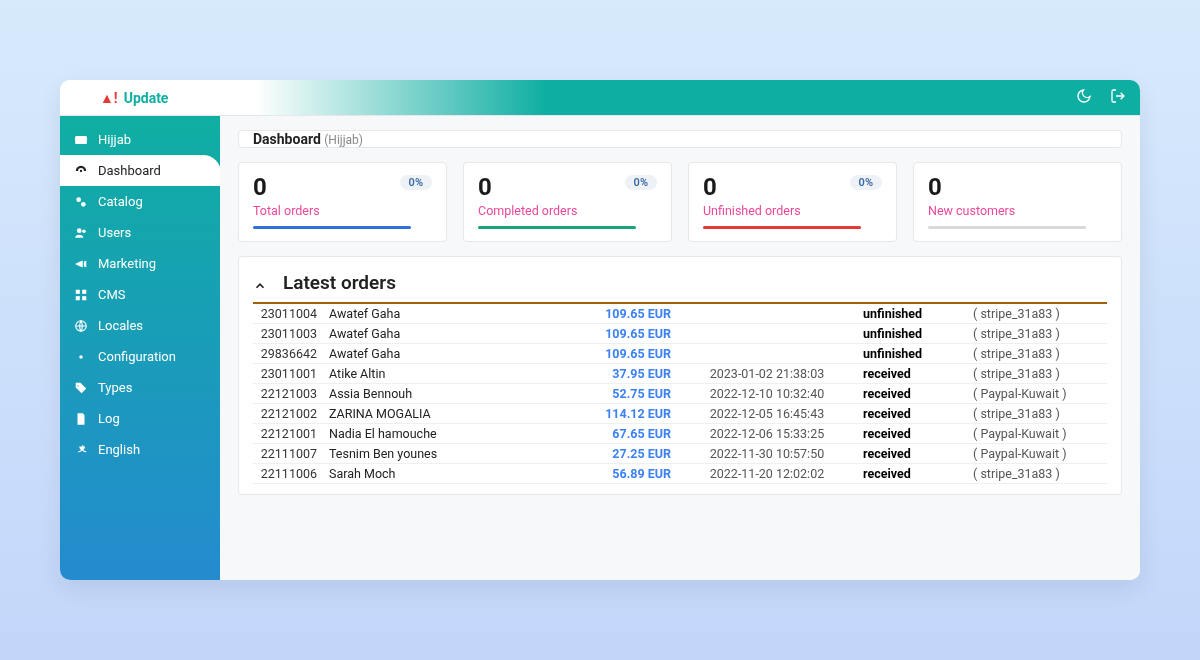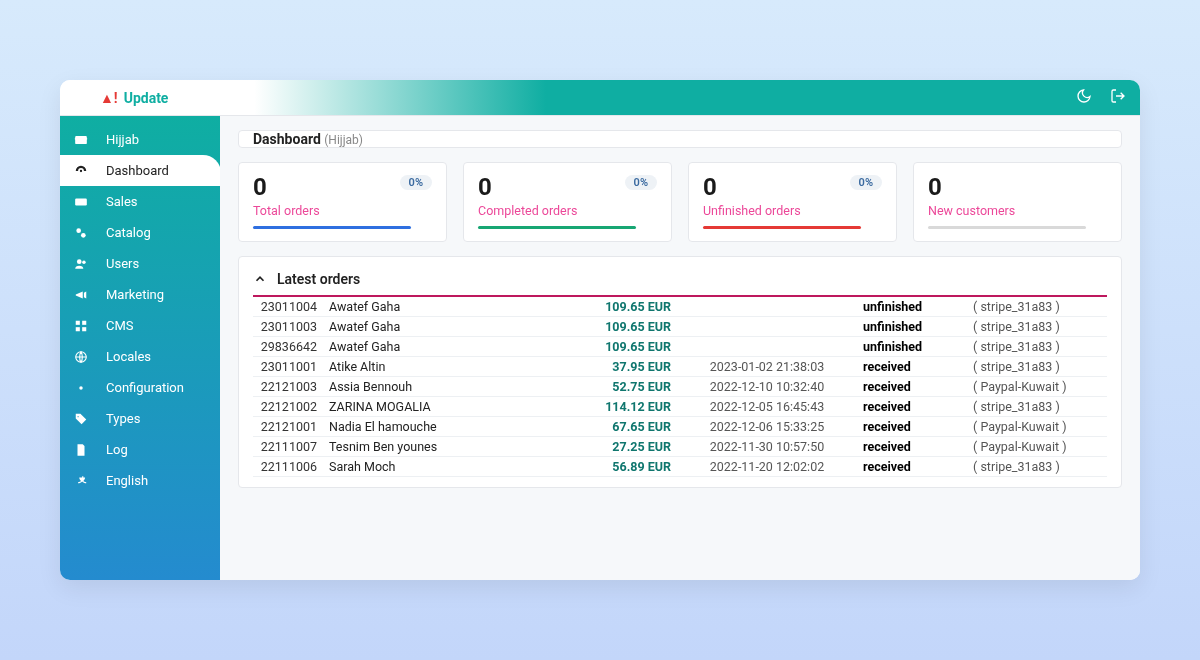--- a/index.html
+++ b/index.html
@@ -22,21 +22,21 @@
 .update-badge { display: flex; align-items: center; gap: 6px; font-weight: 700; color: #0faea2; font-size: 14px; }
 .update-badge .warn { color: #e53935; font-size: 14px; }
 .topbar-right { display: flex; gap: 18px; color: #fff; }
 .topbar-right svg { width: 16px; height: 16px; }
 .body { flex: 1; display: flex; min-height: 0; }
 .sidebar {
   width: 160px; background: linear-gradient(180deg, #0faea2 0%, #248bcf 100%);
   color: #fff; padding-top: 8px; font-size: 13px;
 }
 .sidebar .item {
-  display: flex; align-items: center; gap: 18px; padding: 8px 14px; cursor: pointer;
+  display: flex; align-items: center; gap: 10px; padding: 8px 14px; cursor: pointer;
 }
 .sidebar .item.active {
   background: #fff; color: #222; border-top-right-radius: 18px; border-bottom-right-radius: 0;
   margin-right: -1px;
 }
 .sidebar .ic { width: 14px; height: 14px; display: inline-flex; align-items: center; justify-content: center; }
 .main {
   flex: 1; background: #f6f8fa; padding: 14px 18px; overflow: auto; min-height: 0;
 }
 .page-header {
@@ -50,28 +50,28 @@
   padding: 10px 14px 12px; position: relative;
 }
 .stat .num { font-size: 24px; font-weight: 700; color: #1a1a1a; }
 .stat .lbl { font-size: 12.5px; color: #ec4899; margin-top: 2px; }
 .stat .badge {
   position: absolute; top: 12px; right: 14px; background: #eef2f6; color: #3a6aa0;
   border-radius: 10px; padding: 1px 9px; font-size: 11px; font-weight: 600;
 }
 .stat .bar { height: 2.5px; width: 88%; margin-top: 8px; border-radius: 2px; }
 .panel { background: #fff; border: 1px solid #e5e7eb; border-radius: 4px; padding: 10px 14px; }
-.panel-header { display: flex; align-items: center; gap: 10px; padding: 4px 0 8px; border-bottom: 2px solid #be185d; font-size: 14px; font-weight: 600; color: #222; }
+.panel-header { display: flex; align-items: center; gap: 16px; padding: 4px 0 8px; border-bottom: 2px solid #a16207; font-size: 19px; font-weight: 600; color: #222; }
 .panel-header .chev { width: 14px; height: 14px; }
 .table { width: 100%; border-collapse: collapse; font-size: 12.5px; }
 .table tr { border-bottom: 1px solid #edf0f3; }
 .table td { padding: 2px 6px; white-space: nowrap; }
 .table td.id { width: 70px; text-align: right; color: #333; }
 .table td.name { color: #222; }
-.table td.amt { text-align: right; font-weight: 700; color: #0f766e; width: 110px; }
+.table td.amt { text-align: right; font-weight: 700; color: #3b82f6; width: 110px; }
 .table td.date { text-align: center; color: #555; width: 180px; }
 .table td.status { font-weight: 700; width: 110px; }
 .table td.method { color: #555; width: 140px; text-align: left; padding-left: 6px; }
 </style>
 </head>
 <body>
 
 <div class="window">
 
   <div class="topbar">
@@ -105,29 +105,20 @@
           </span>
           <span>Hijjab</span>
         </div>
         <div class="item active">
           <span class="ic">
             <svg viewBox="0 0 24 24" fill="currentColor">
               <path d="M12 3a9 9 0 00-9 9h4a5 5 0 1110 0h4a9 9 0 00-9-9zm0 7a2 2 0 100 4 2 2 0 000-4z"></path>
             </svg>
           </span>
           <span>Dashboard</span>
-        </div>
-        <div class="item">
-          <span class="ic">
-            <svg viewBox="0 0 24 24" fill="currentColor">
-              <rect x="2" y="6" width="20" height="12" rx="2"></rect>
-              <circle cx="12" cy="12" r="3" fill="#fff" opacity=".4"></circle>
-            </svg>
-          </span>
-          <span>Sales</span>
         </div>
         <div class="item">
           <span class="ic">
             <svg viewBox="0 0 24 24" fill="currentColor">
               <circle cx="8" cy="8" r="4"></circle>
               <circle cx="16" cy="16" r="4"></circle>
             </svg>
           </span>
           <span>Catalog</span>
         </div>

